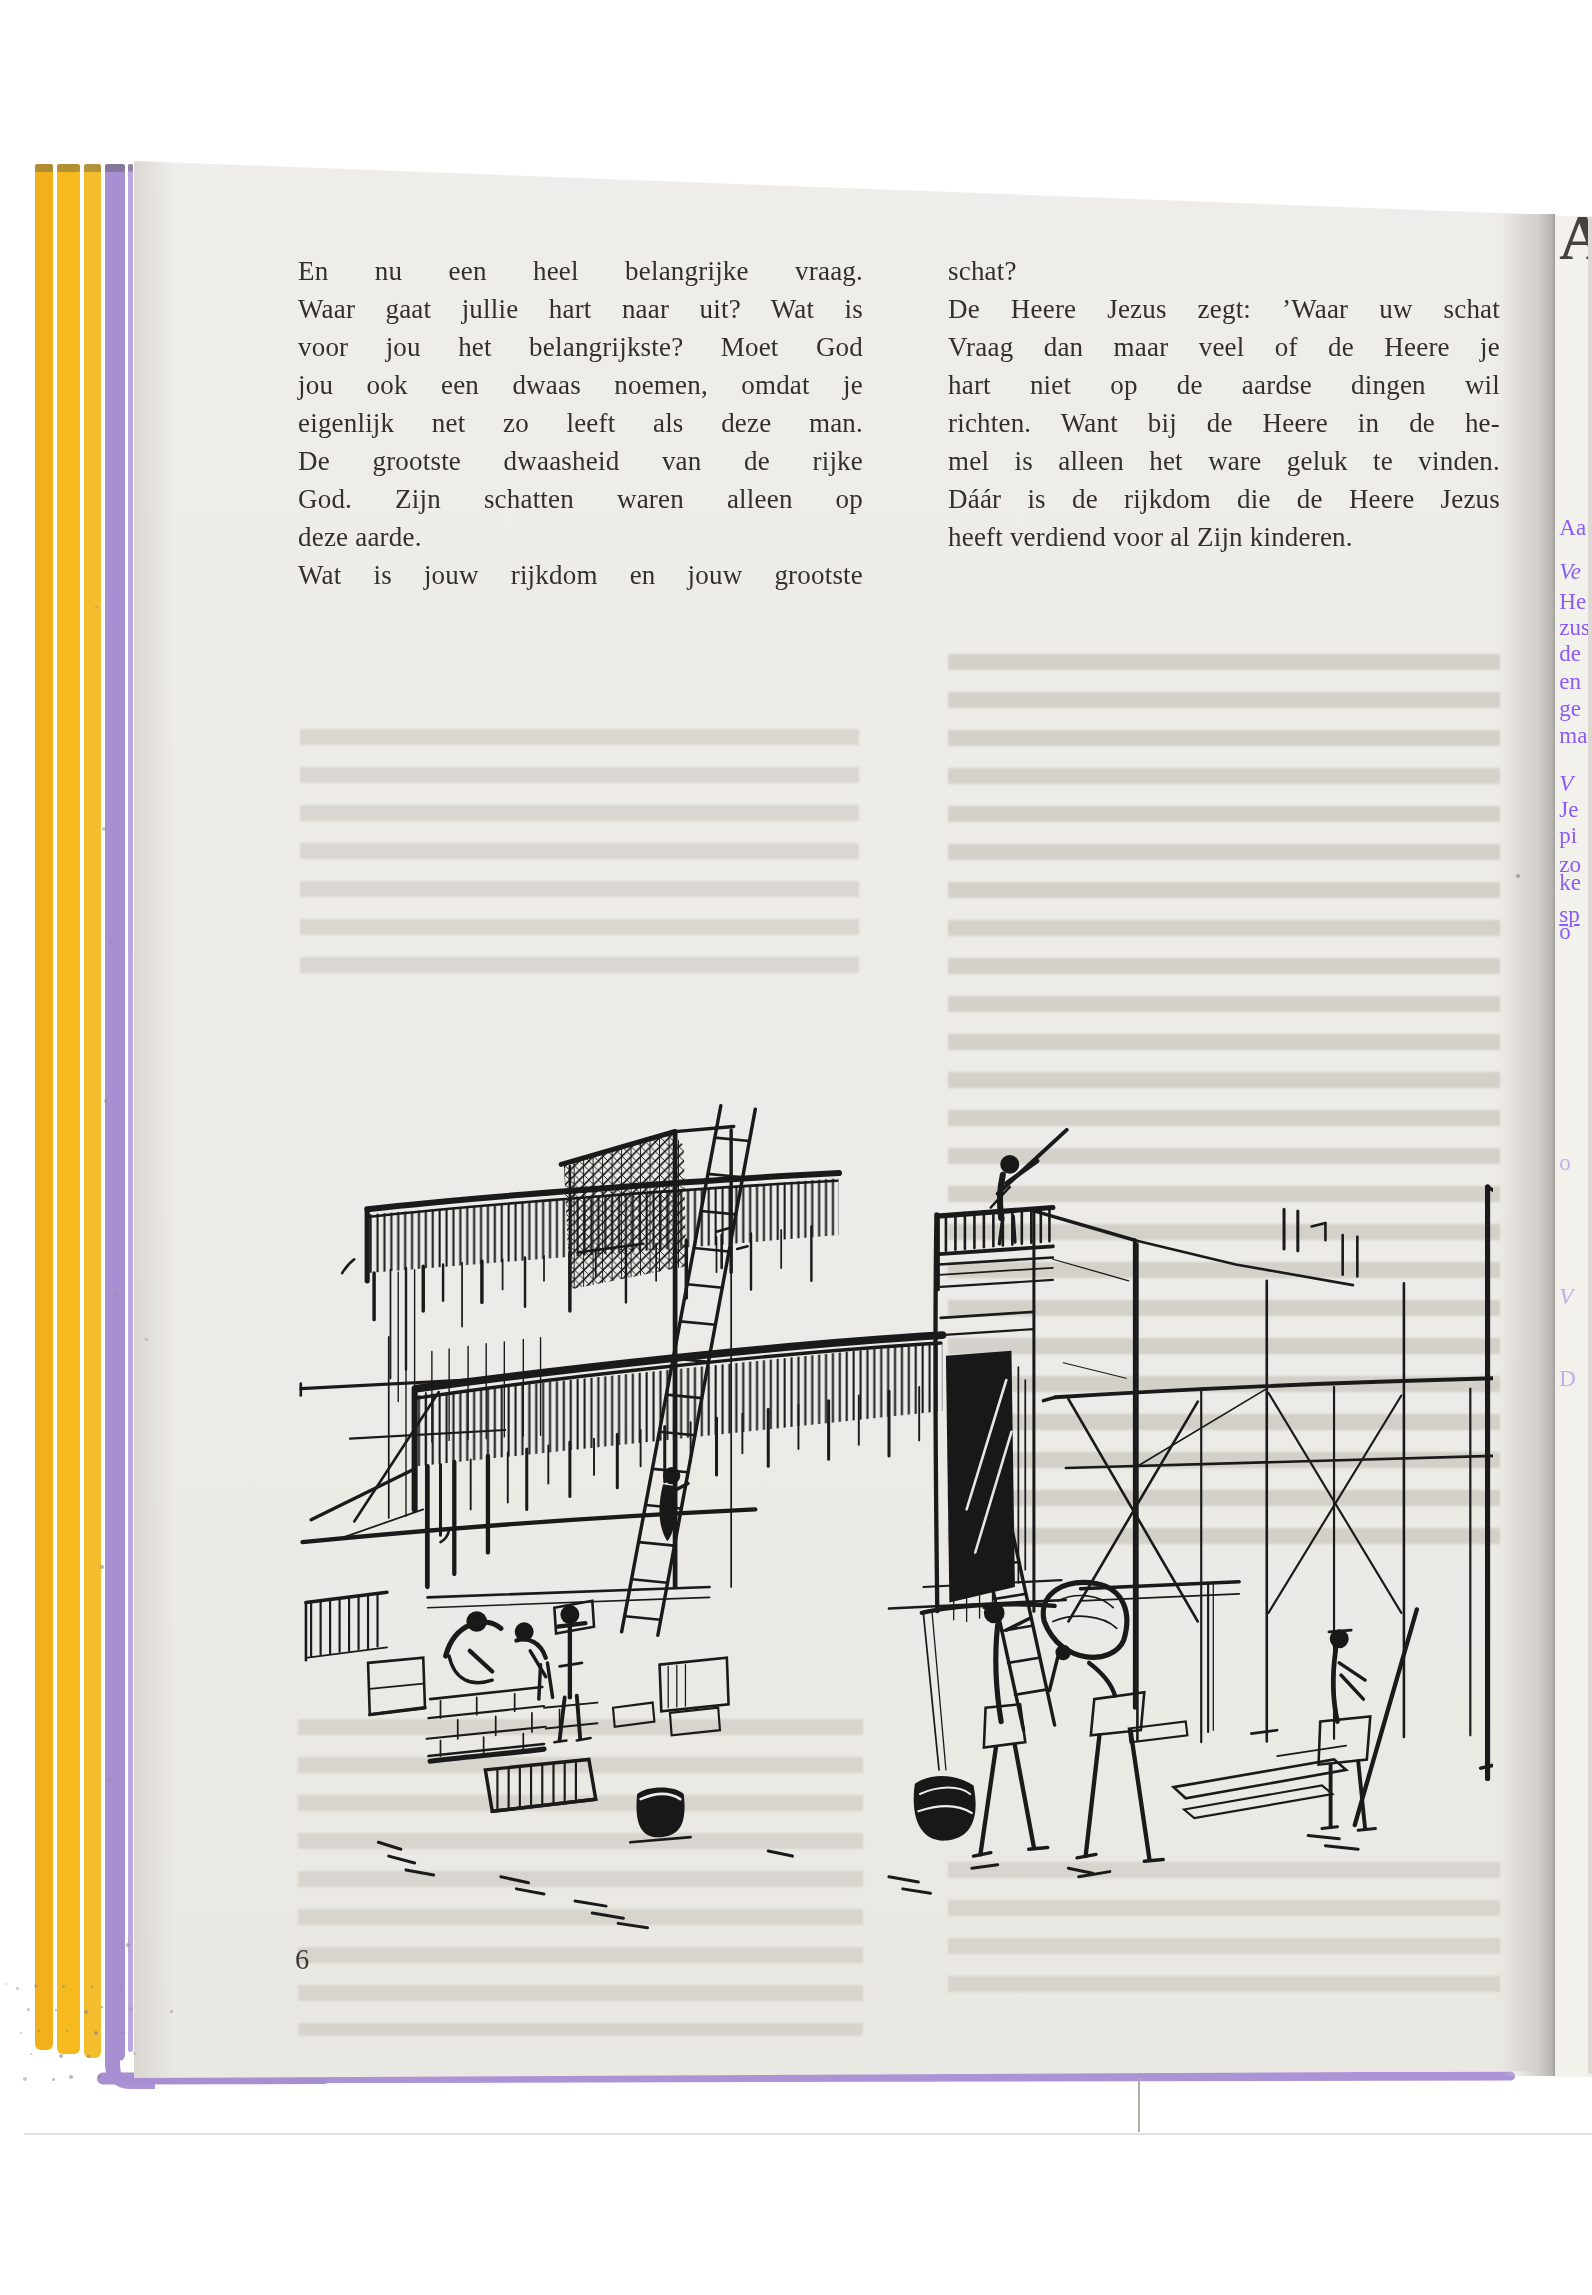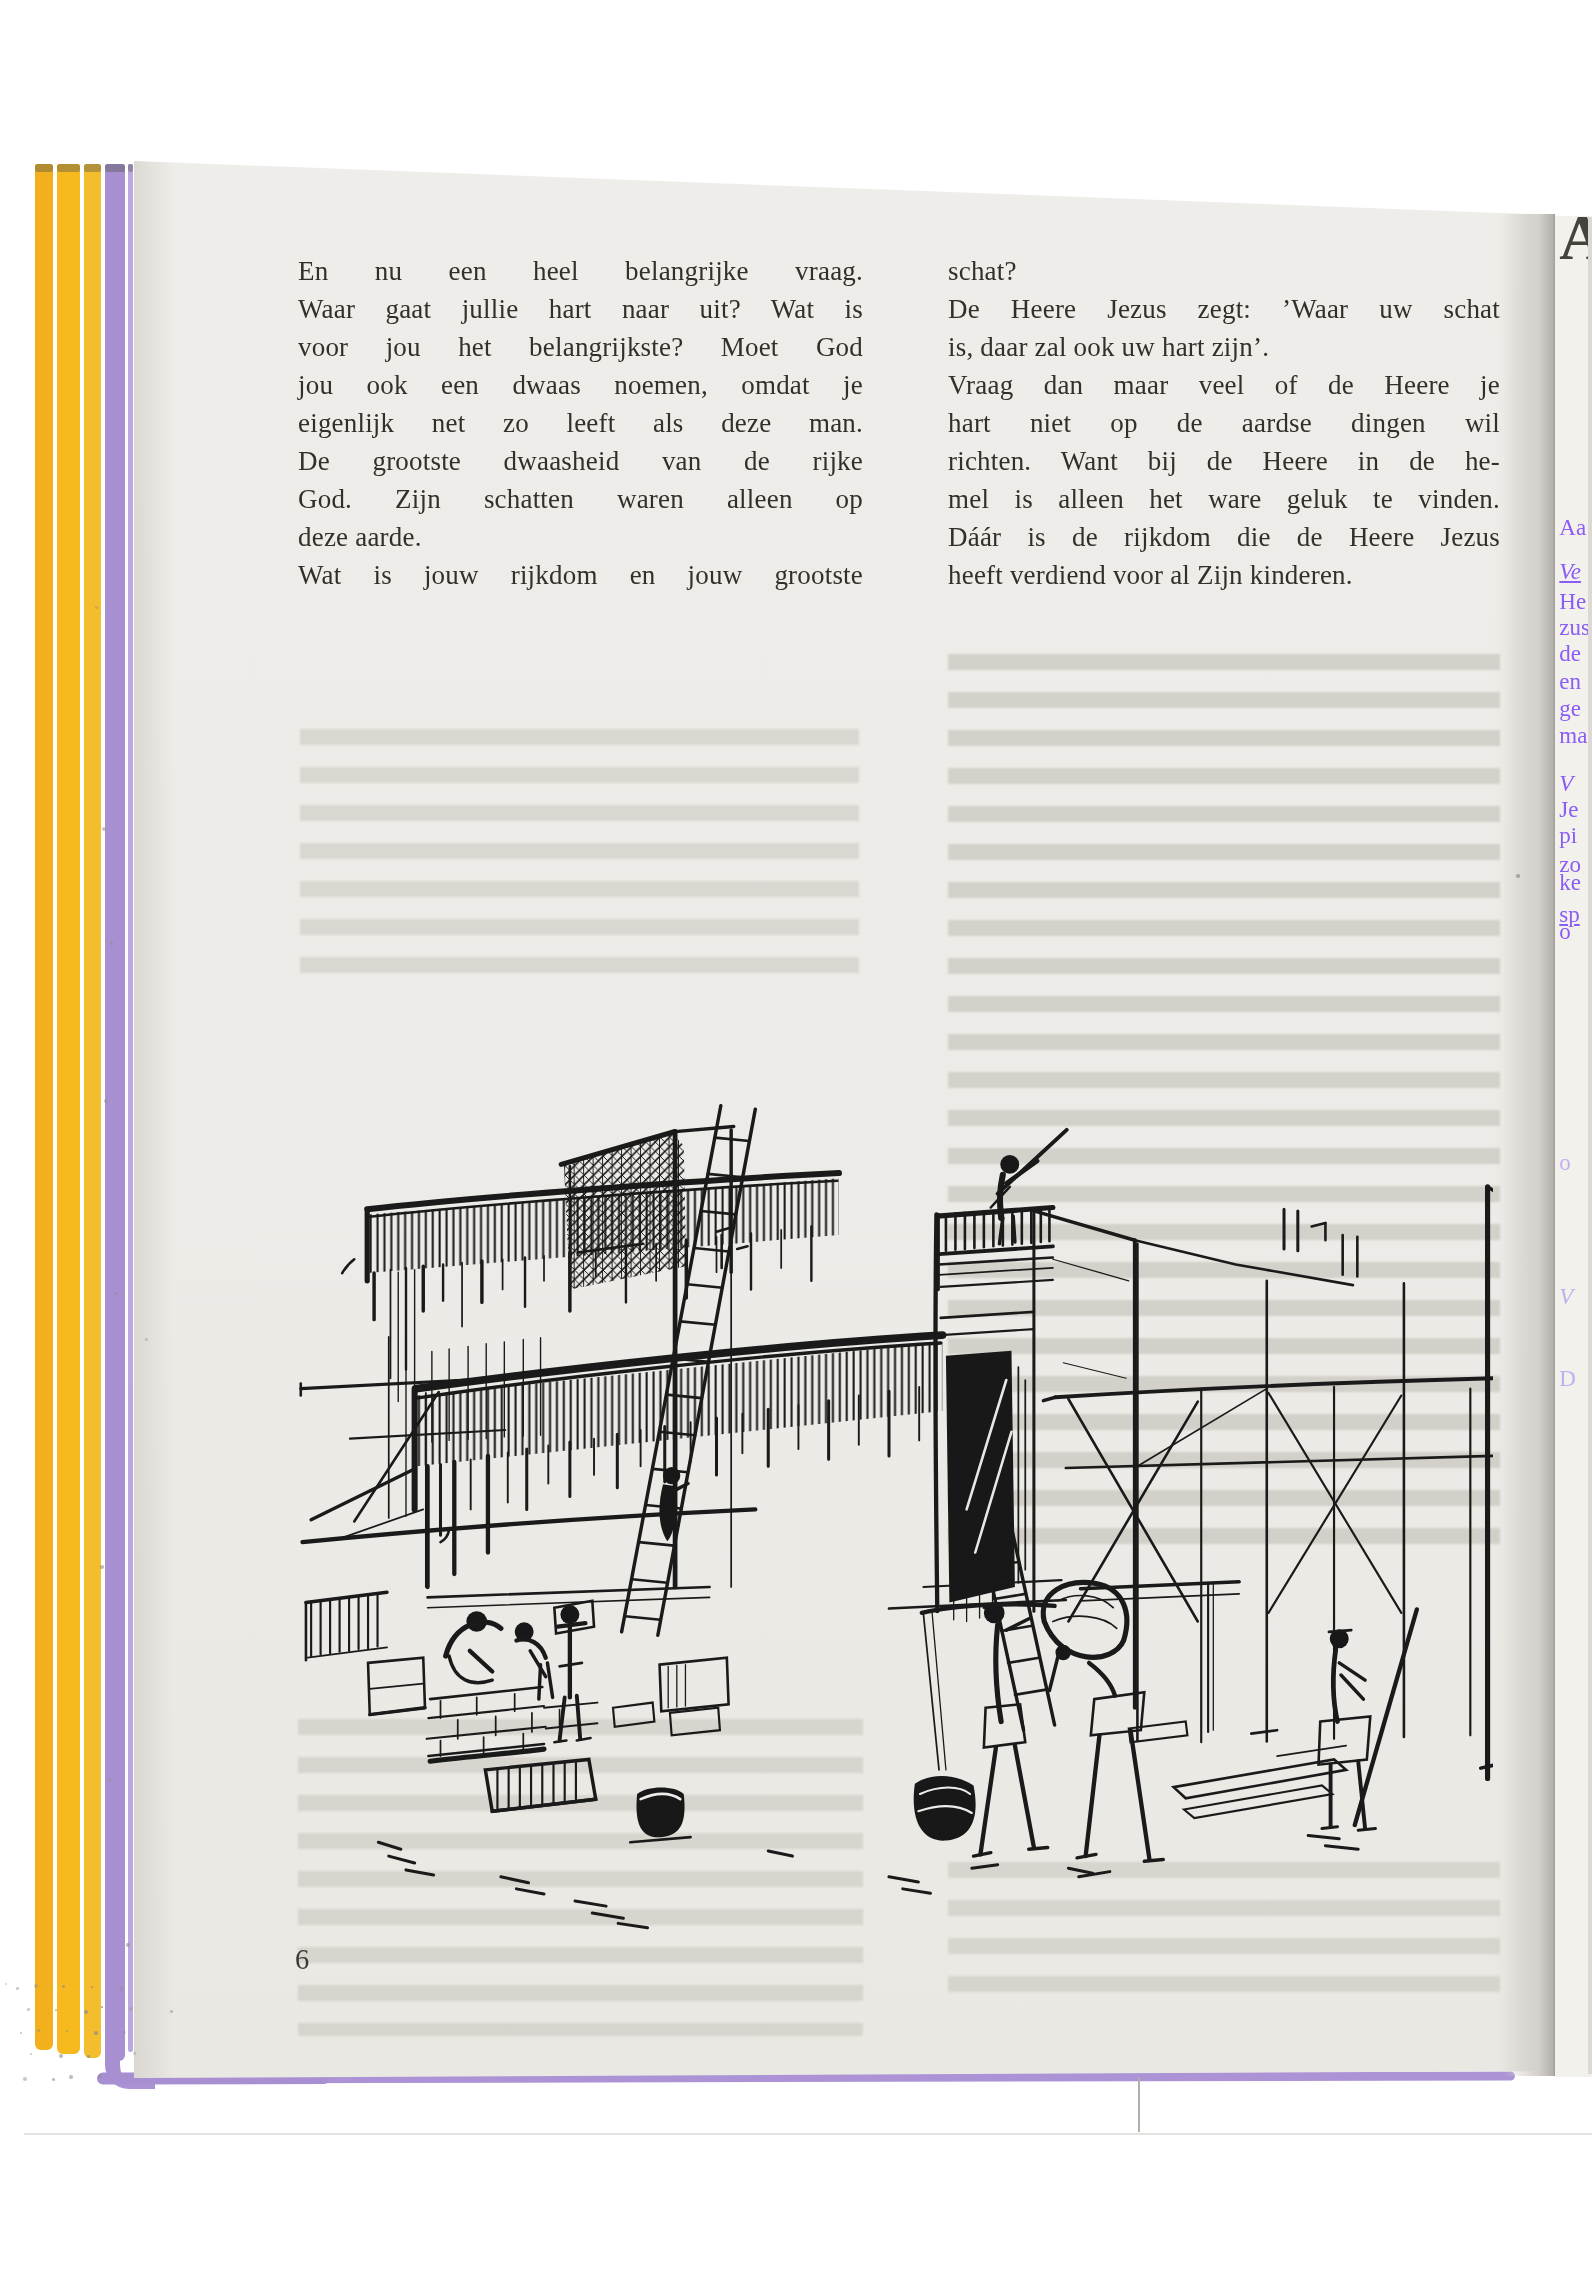--- a/index.html
+++ b/index.html
@@ -79,21 +79,20 @@
         <div class="ln">eigenlijk net zo leeft als deze man.</div>
         <div class="ln">De grootste dwaasheid van de rijke</div>
         <div class="ln">God. Zijn schatten waren alleen op</div>
         <div class="ln nj">deze aarde.</div>
         <div class="ln">Wat is jouw rijkdom en jouw grootste</div>
       </div>
     <div class="col" id="col-right" style="left:814px;top:91px;width:552px;">
 
     <div class="ln nj">schat?</div>
         <div class="ln">De Heere Jezus zegt: ’Waar uw schat</div>
-        <div class="ln nj">is, daar zal ook uw hart zijn’.</div>
         <div class="ln">Vraag dan maar veel of de Heere je</div>
         <div class="ln">hart niet op de aardse dingen wil</div>
         <div class="ln">richten. Want bij de Heere in de he-</div>
         <div class="ln">mel is alleen het ware geluk te vinden.</div>
         <div class="ln">Dáár is de rijkdom die de Heere Jezus</div>
         <div class="ln nj">heeft verdiend voor al Zijn kinderen.</div>
       </div>
 
     <svg class="illu" width="1208" height="828" viewBox="0 0 1400 960">
       <defs>
@@ -316,21 +315,21 @@
     </svg>
 
     <div class="pagenum">6</div>
   </div>
 
   <div class="gutter"></div>
   <div class="sliver">
 
   <div class="frag b" style="font-size: 64px; top: -15.5px;">A</div>
       <div class="frag" style="top: 299px;">Aa</div>
-      <div class="frag it" style="top: 343px; text-decoration: underline;">Ve</div>
+      <div class="frag it" style="top: 343px;">Ve</div>
       <div class="frag" style="top: 373px;">He</div>
       <div class="frag" style="top: 399px;">zus</div>
       <div class="frag" style="top: 425px;">de</div>
       <div class="frag" style="top: 453px;">en</div>
       <div class="frag" style="top: 480px;">ge</div>
       <div class="frag" style="top: 507px;">ma</div>
       <div class="frag it" style="top: 555px;">V</div>
       <div class="frag" style="top: 581px;">Je</div>
       <div class="frag" style="top: 607px; text-align: right;">pi</div>
       <div class="frag" style="top: 636px;">zo</div>

